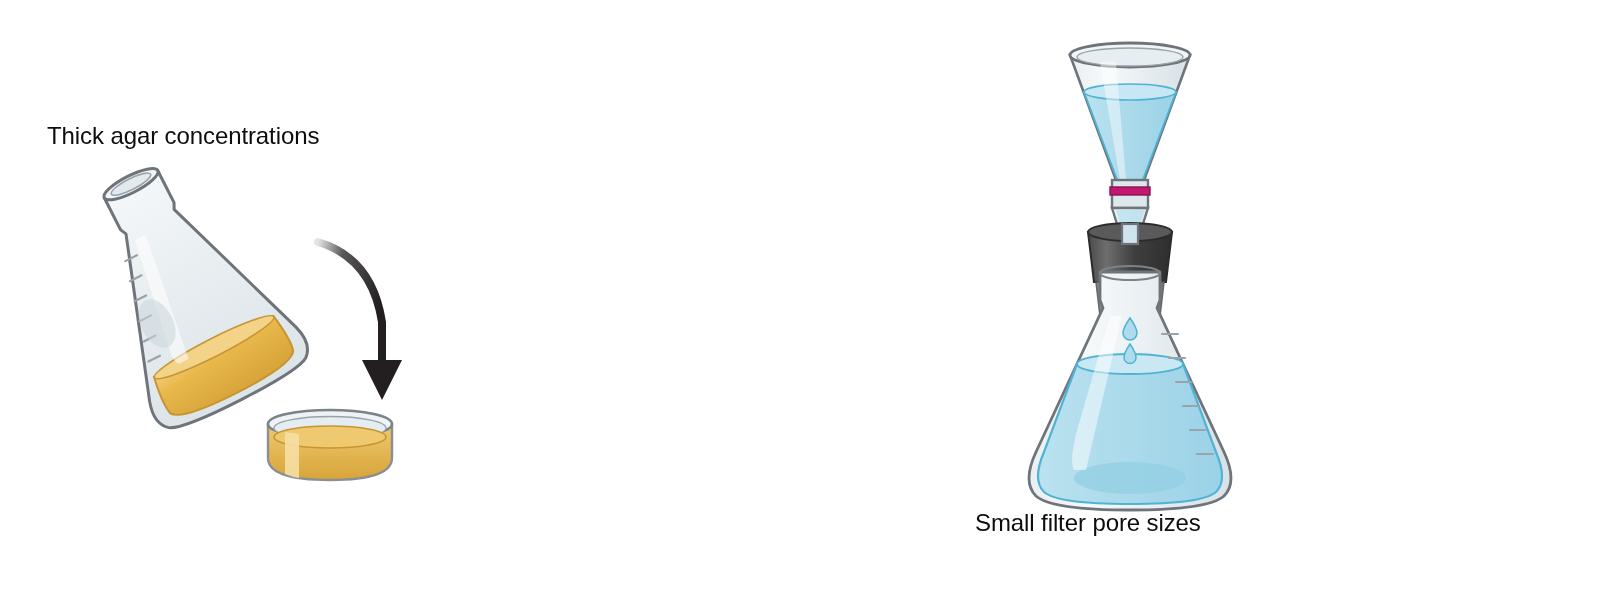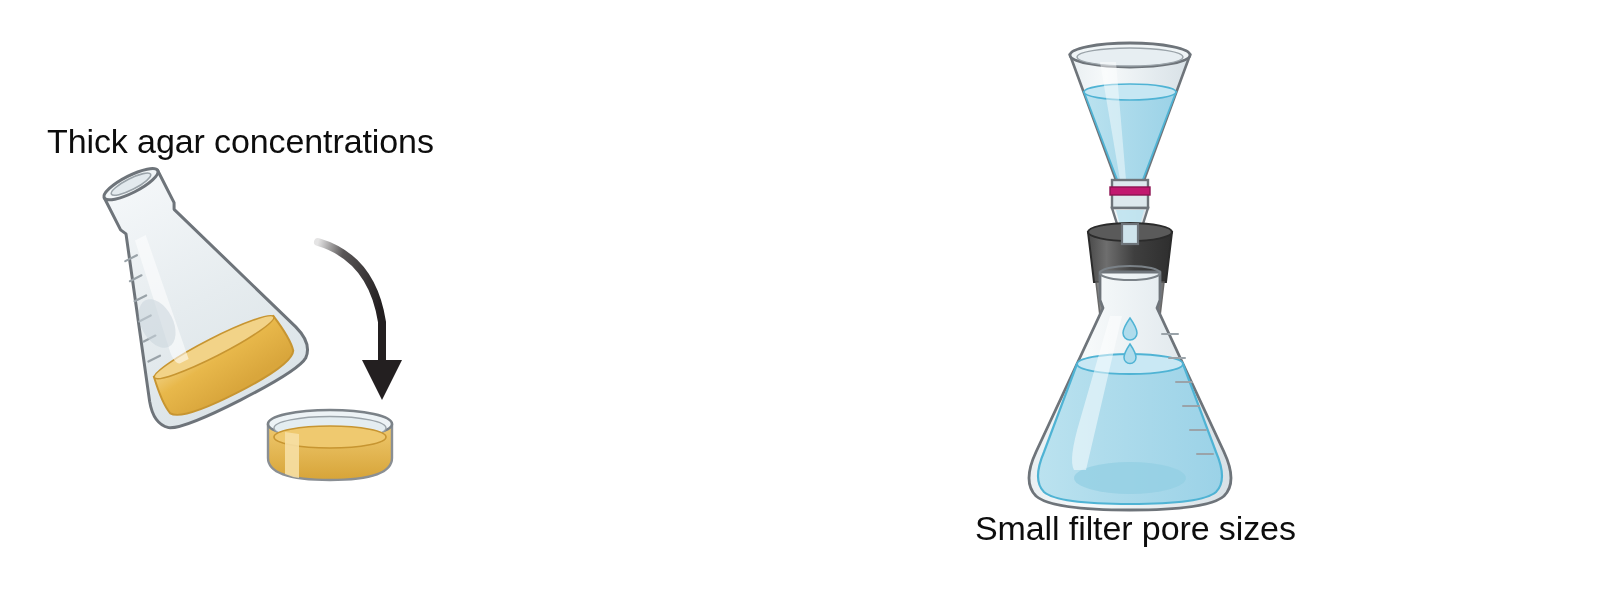--- a/index.html
+++ b/index.html
@@ -19,21 +19,21 @@
     inset: 0;
     width: 1614px;
     height: 590px;
   }
   .panel { position: absolute; }
 
   
   .panel-title {
     position: absolute;
     font-family: "Liberation Sans", sans-serif;
-    font-size: 34px;
+    font-size: 24px;
     font-weight: 400;
     color: #0d0d0d;
     white-space: nowrap;
     letter-spacing: -0.1px;
   }
   #title-agar  { left: 47px;  top: 122px; }
   #title-filter{ left: 505px; top: 509px; }
 
   
   #panel-agar   { left: 0px;   top: 0px;  width: 520px; height: 590px; }

